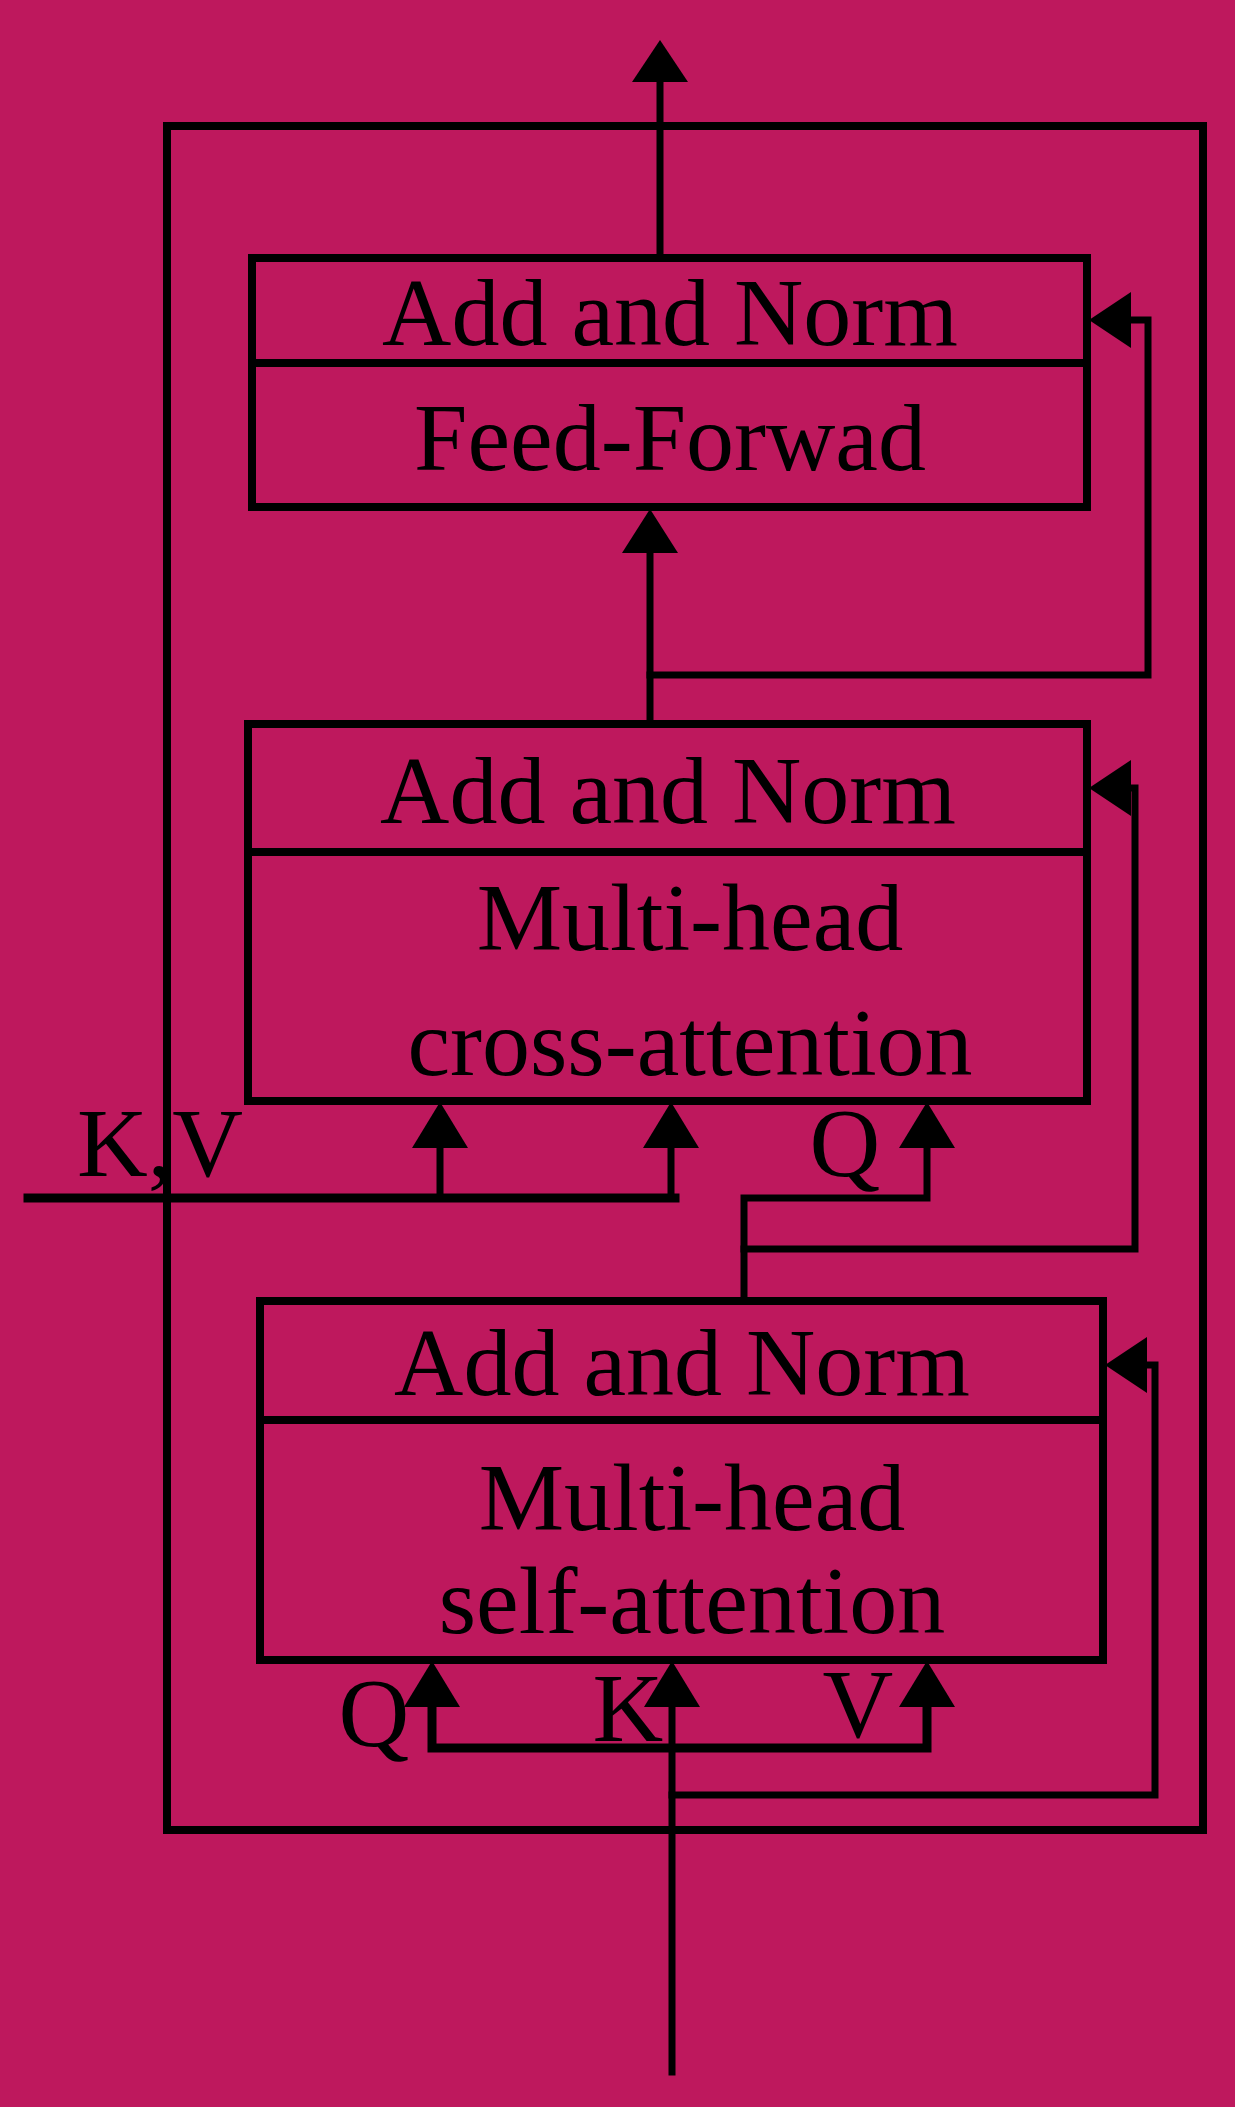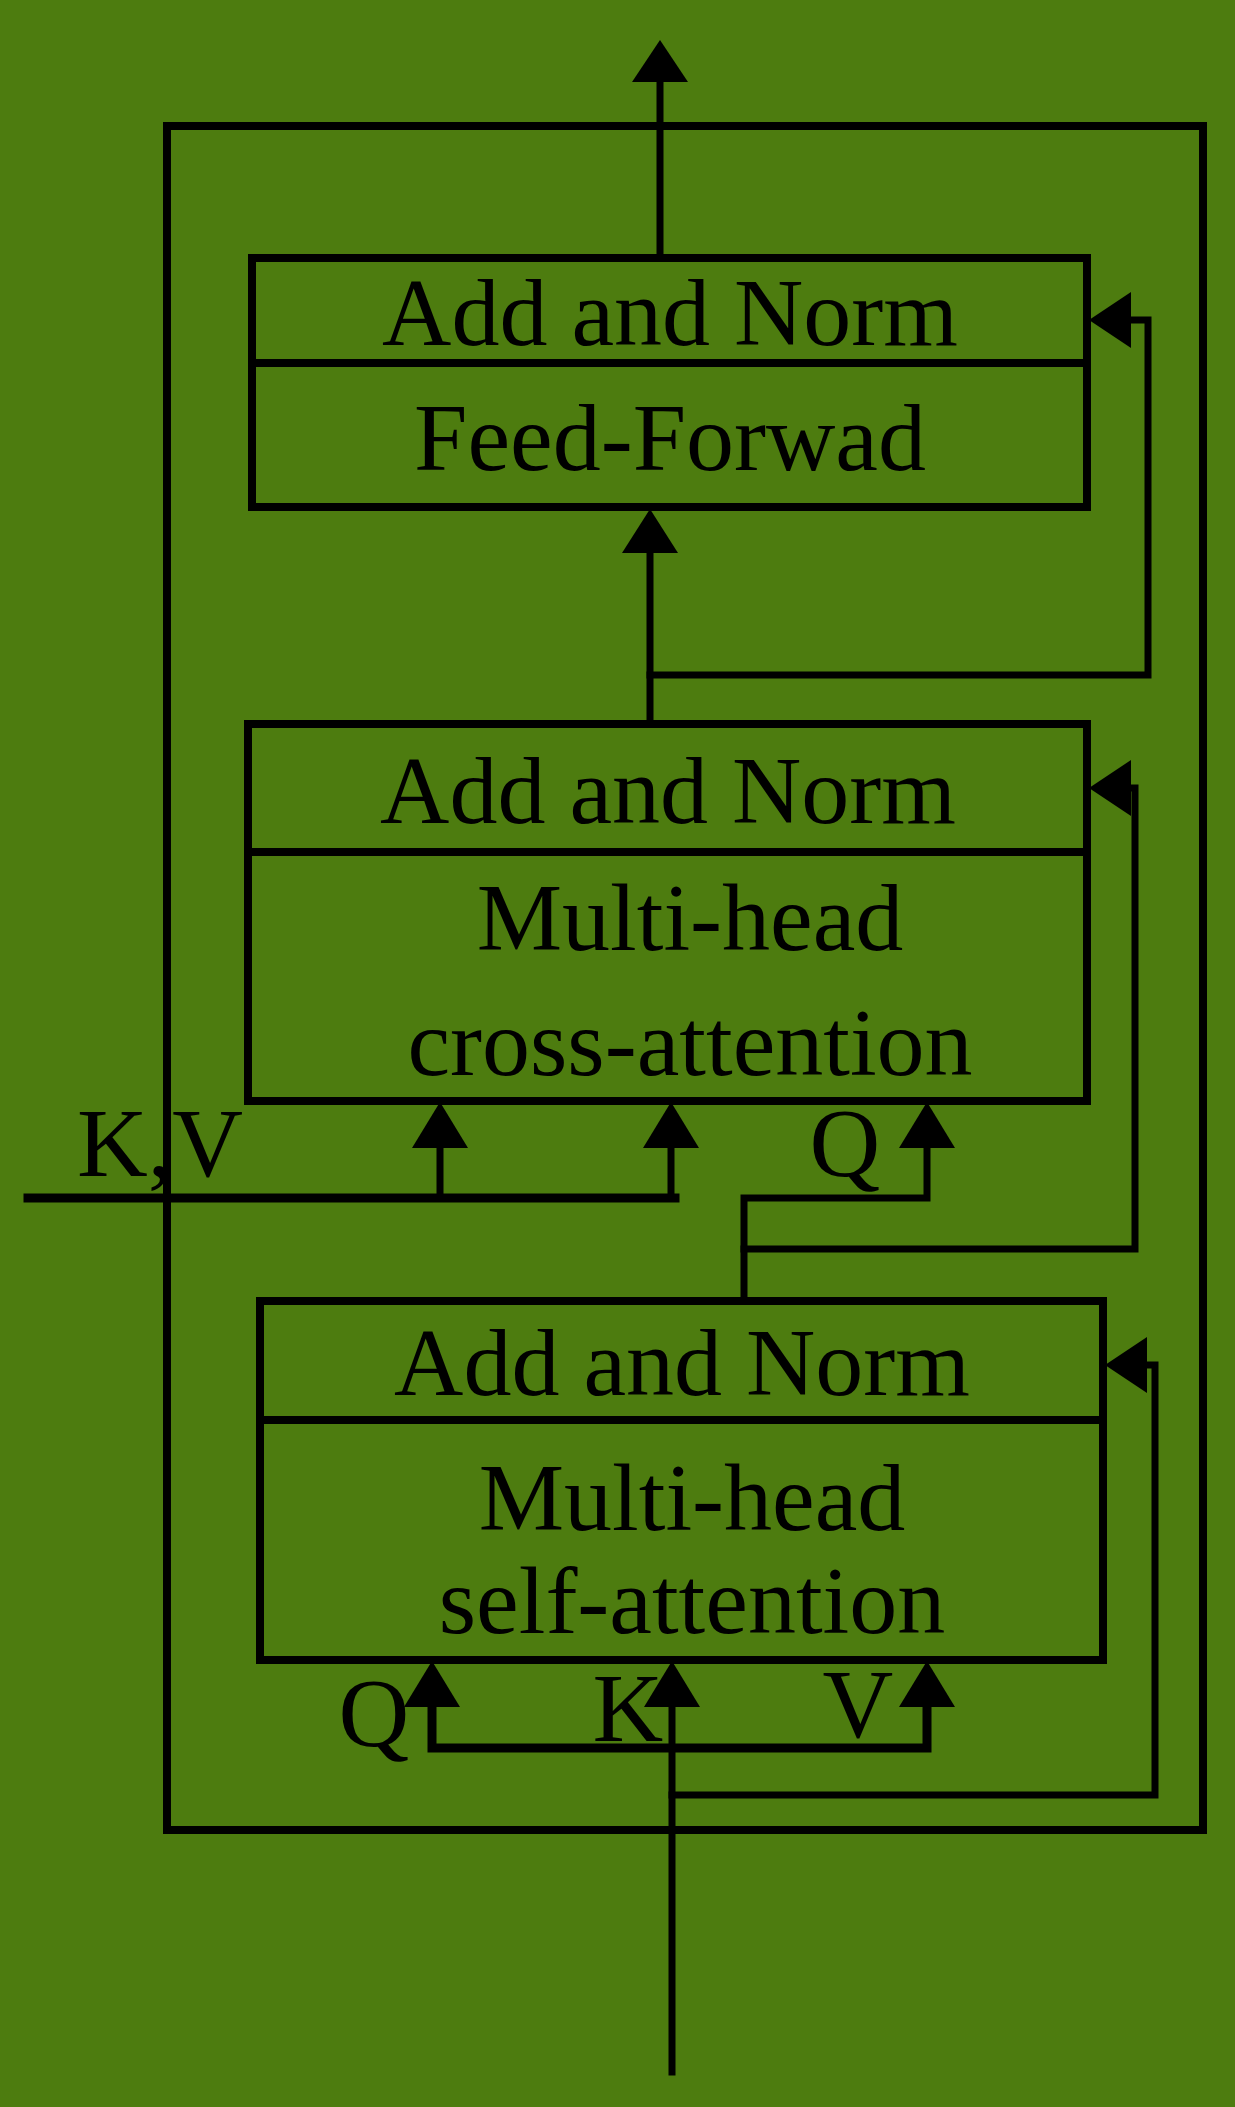--- a/index.html
+++ b/index.html
@@ -4,21 +4,21 @@
 <style>
   html, body {
     margin: 0;
     padding: 0;
     background: #ffffff;
   }
   .stage {
     position: relative;
     width: 1235px;
     height: 2107px;
-    background: #4d7c0f;
+    background: #be185d;
     overflow: hidden;
   }
   svg { display: block; }
   .box {
     fill: none;
     stroke: currentColor;
     stroke-width: 8;
   }
   .divider {
     stroke: currentColor;

